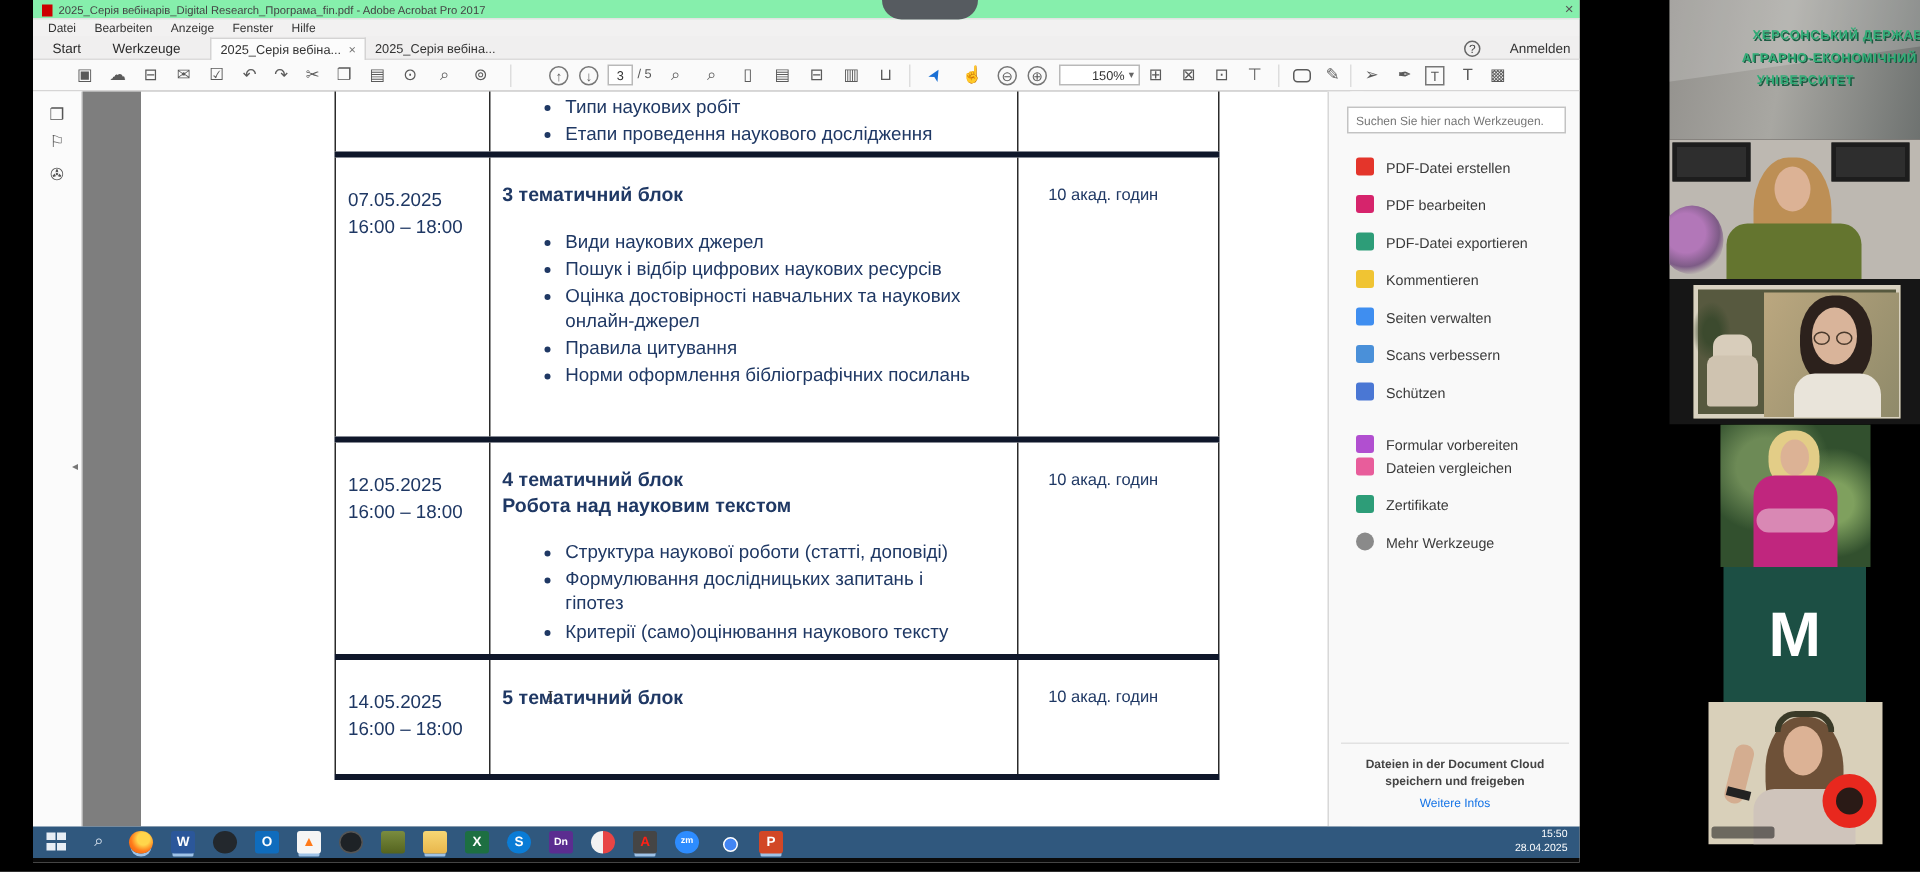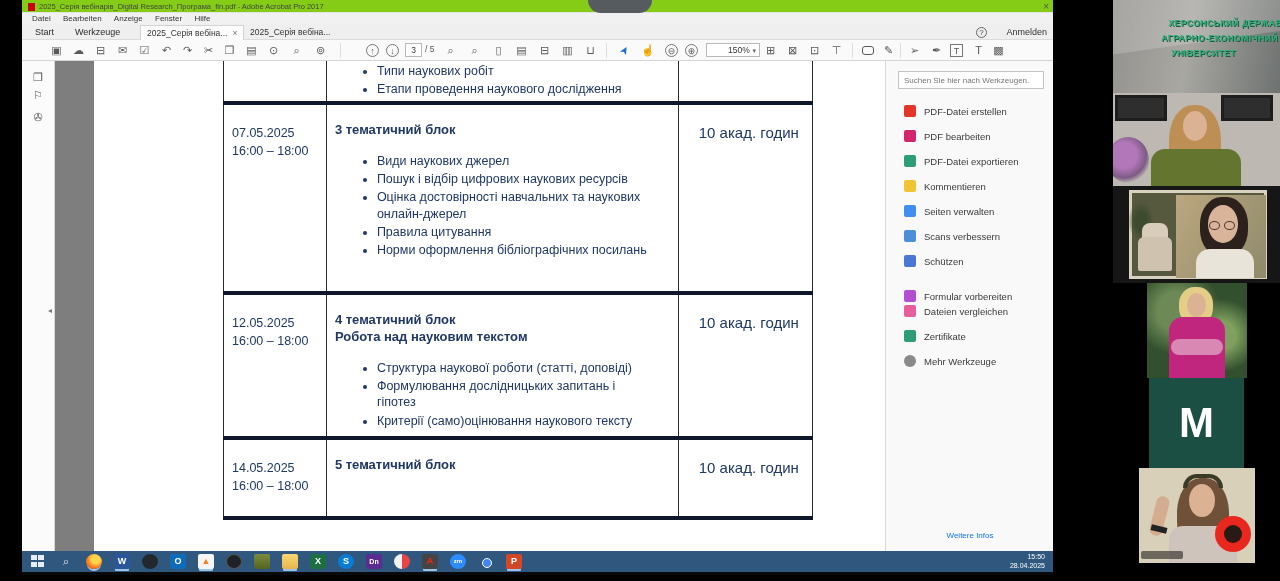--- a/index.html
+++ b/index.html
@@ -3,21 +3,21 @@
 <meta charset="utf-8">
 <style>
   * { margin:0; padding:0; box-sizing:border-box; }
   html,body { width:1280px; height:581px; background:#000; overflow:hidden;
     font-family:"Liberation Sans", sans-serif; }
   .abs { position:absolute; }
   #stage { position:relative; width:1280px; height:581px; background:#000; }
 
   
   #share { left:22px; top:0; width:1031px; height:575px; background:#fff; }
-  #titlebar { left:0; top:0; width:100%; height:13px; background:#84cc16; border-bottom:1px solid #e3e2e2;
+  #titlebar { left:0; top:0; width:100%; height:13px; background:#86efac; border-bottom:1px solid #e3e2e2;
     font-size:7.5px; color:#444; line-height:13px; white-space:nowrap; }
   #titlebar .pdficon { display:inline-block; width:7px; height:8px; background:#c00; margin:0 4px 0 6px; vertical-align:middle; }
   #title-close { right:4px; top:0; font-size:10px; color:#555; line-height:13px; }
   #menubar { left:0; top:13px; width:100%; height:11px; background:#f2f1f1; font-size:8px; color:#333; }
   #menubar span { margin-left:10px; line-height:11px; display:inline-block; }
   #tabbar { left:0; top:24px; width:100%; height:16px; background:#f0efef; border-bottom:1px solid #dcdbdb; font-size:9px; color:#2b2b2b; }
   .apptab { line-height:16px; font-weight:normal; }
   .doctab { top:1px; height:15px; line-height:15px; padding:0 6px; font-size:8.5px; color:#333; white-space:nowrap; }
   .doctab.active { background:#fcfcfc; border:1px solid #d4d3d3; border-bottom:none; }
   .tabx { color:#777; margin-left:5px; }
@@ -49,21 +49,21 @@
   #scrollbar { left:878px; top:61px; width:9px; height:490px; background:#f0f0f0; border-left:1px solid #e0e0e0; }
   #scrollthumb { left:1px; top:150px; width:7px; height:120px; background:#c2c2c2; border-radius:3px; }
 
   
   #doctable { left:129px; top:0; width:590px; color:#1f3864; }
   .trow { display:flex; border-bottom:4px solid #0f172a; }
   .trow > div { border-left:1px solid #2b2b2b; }
   .trow > div:last-child { border-right:1px solid #2b2b2b; }
   .c-date { width:105px; padding:19px 6px 0 8px; font-size:12.5px; line-height:1.45; }
   .c-main { width:360px; padding:17px 8px 12px 8px; font-size:12.5px; }
-  .c-hours { width:138px; padding:19px 0 0 20px; font-size:15px; }
+  .c-hours { width:138px; padding:19px 0 0 20px; font-size:11px; }
   .blocktitle { font-weight:bold; font-size:13px; line-height:1.3; }
   .blocksub { font-weight:bold; font-size:13px; line-height:1.3; max-width:300px; }
   ul.bul { list-style:disc; margin:14px 0 0 42px; max-width:295px; }
   ul.bul li { margin-bottom:2px; line-height:1.3; }
   ul.bul.tight { margin-top:0; }
   #partialrow .c-date, #partialrow .c-hours { padding-top:0; }
   #caret-ibeam { left:271px; top:399px; width:7px; height:11px; color:#333; font-size:10px; font-family:"DejaVu Serif",serif; }
 
   
   #toolspanel { left:863px; top:61px; width:168px; height:490px; background:#f9f9f9; border-left:1px solid #d8d8d8; }
@@ -288,20 +288,21 @@
       <div class="toolitem abs" style="top:69px"><span class="tico" style="background: rgb(214, 36, 108);"></span><span>PDF bearbeiten</span></div>
       <div class="toolitem abs" style="top:94px"><span class="tico" style="background: rgb(45, 157, 120);"></span><span>PDF-Datei exportieren</span></div>
       <div class="toolitem abs" style="top:119px"><span class="tico" style="background: rgb(240, 196, 51);"></span><span>Kommentieren</span></div>
       <div class="toolitem abs" style="top:144px"><span class="tico" style="background: rgb(63, 142, 240);"></span><span>Seiten verwalten</span></div>
       <div class="toolitem abs" style="top:169px"><span class="tico" style="background: rgb(74, 144, 217);"></span><span>Scans verbessern</span></div>
       <div class="toolitem abs" style="top:194px"><span class="tico" style="background: rgb(74, 119, 212);"></span><span>Schützen</span></div>
       <div class="toolitem abs" style="top:229px"><span class="tico" style="background: rgb(177, 79, 208);"></span><span>Formular vorbereiten</span></div>
       <div class="toolitem abs" style="top:244px"><span class="tico" style="background: rgb(232, 93, 155);"></span><span>Dateien vergleichen</span></div>
       <div class="toolitem abs" style="top:269px"><span class="tico" style="background: rgb(45, 157, 120);"></span><span>Zertifikate</span></div>
       <div class="toolitem abs" style="top:294px"><span class="tico" style="border-radius: 50%; background: rgb(138, 138, 138);"></span><span>Mehr Werkzeuge</span></div>
+      <div id="toolsfooter" class="abs">Dateien in der Document Cloud speichern und freigeben</div>
       <div id="toolslink" class="abs">Weitere Infos</div>
     </div>
 
     <div id="taskbar" class="abs">
       <span id="winlogo" class="tbicn abs" style="left:8px">
           <i></i>
           <i></i>
           <i></i>
           <i></i>
         </span>

